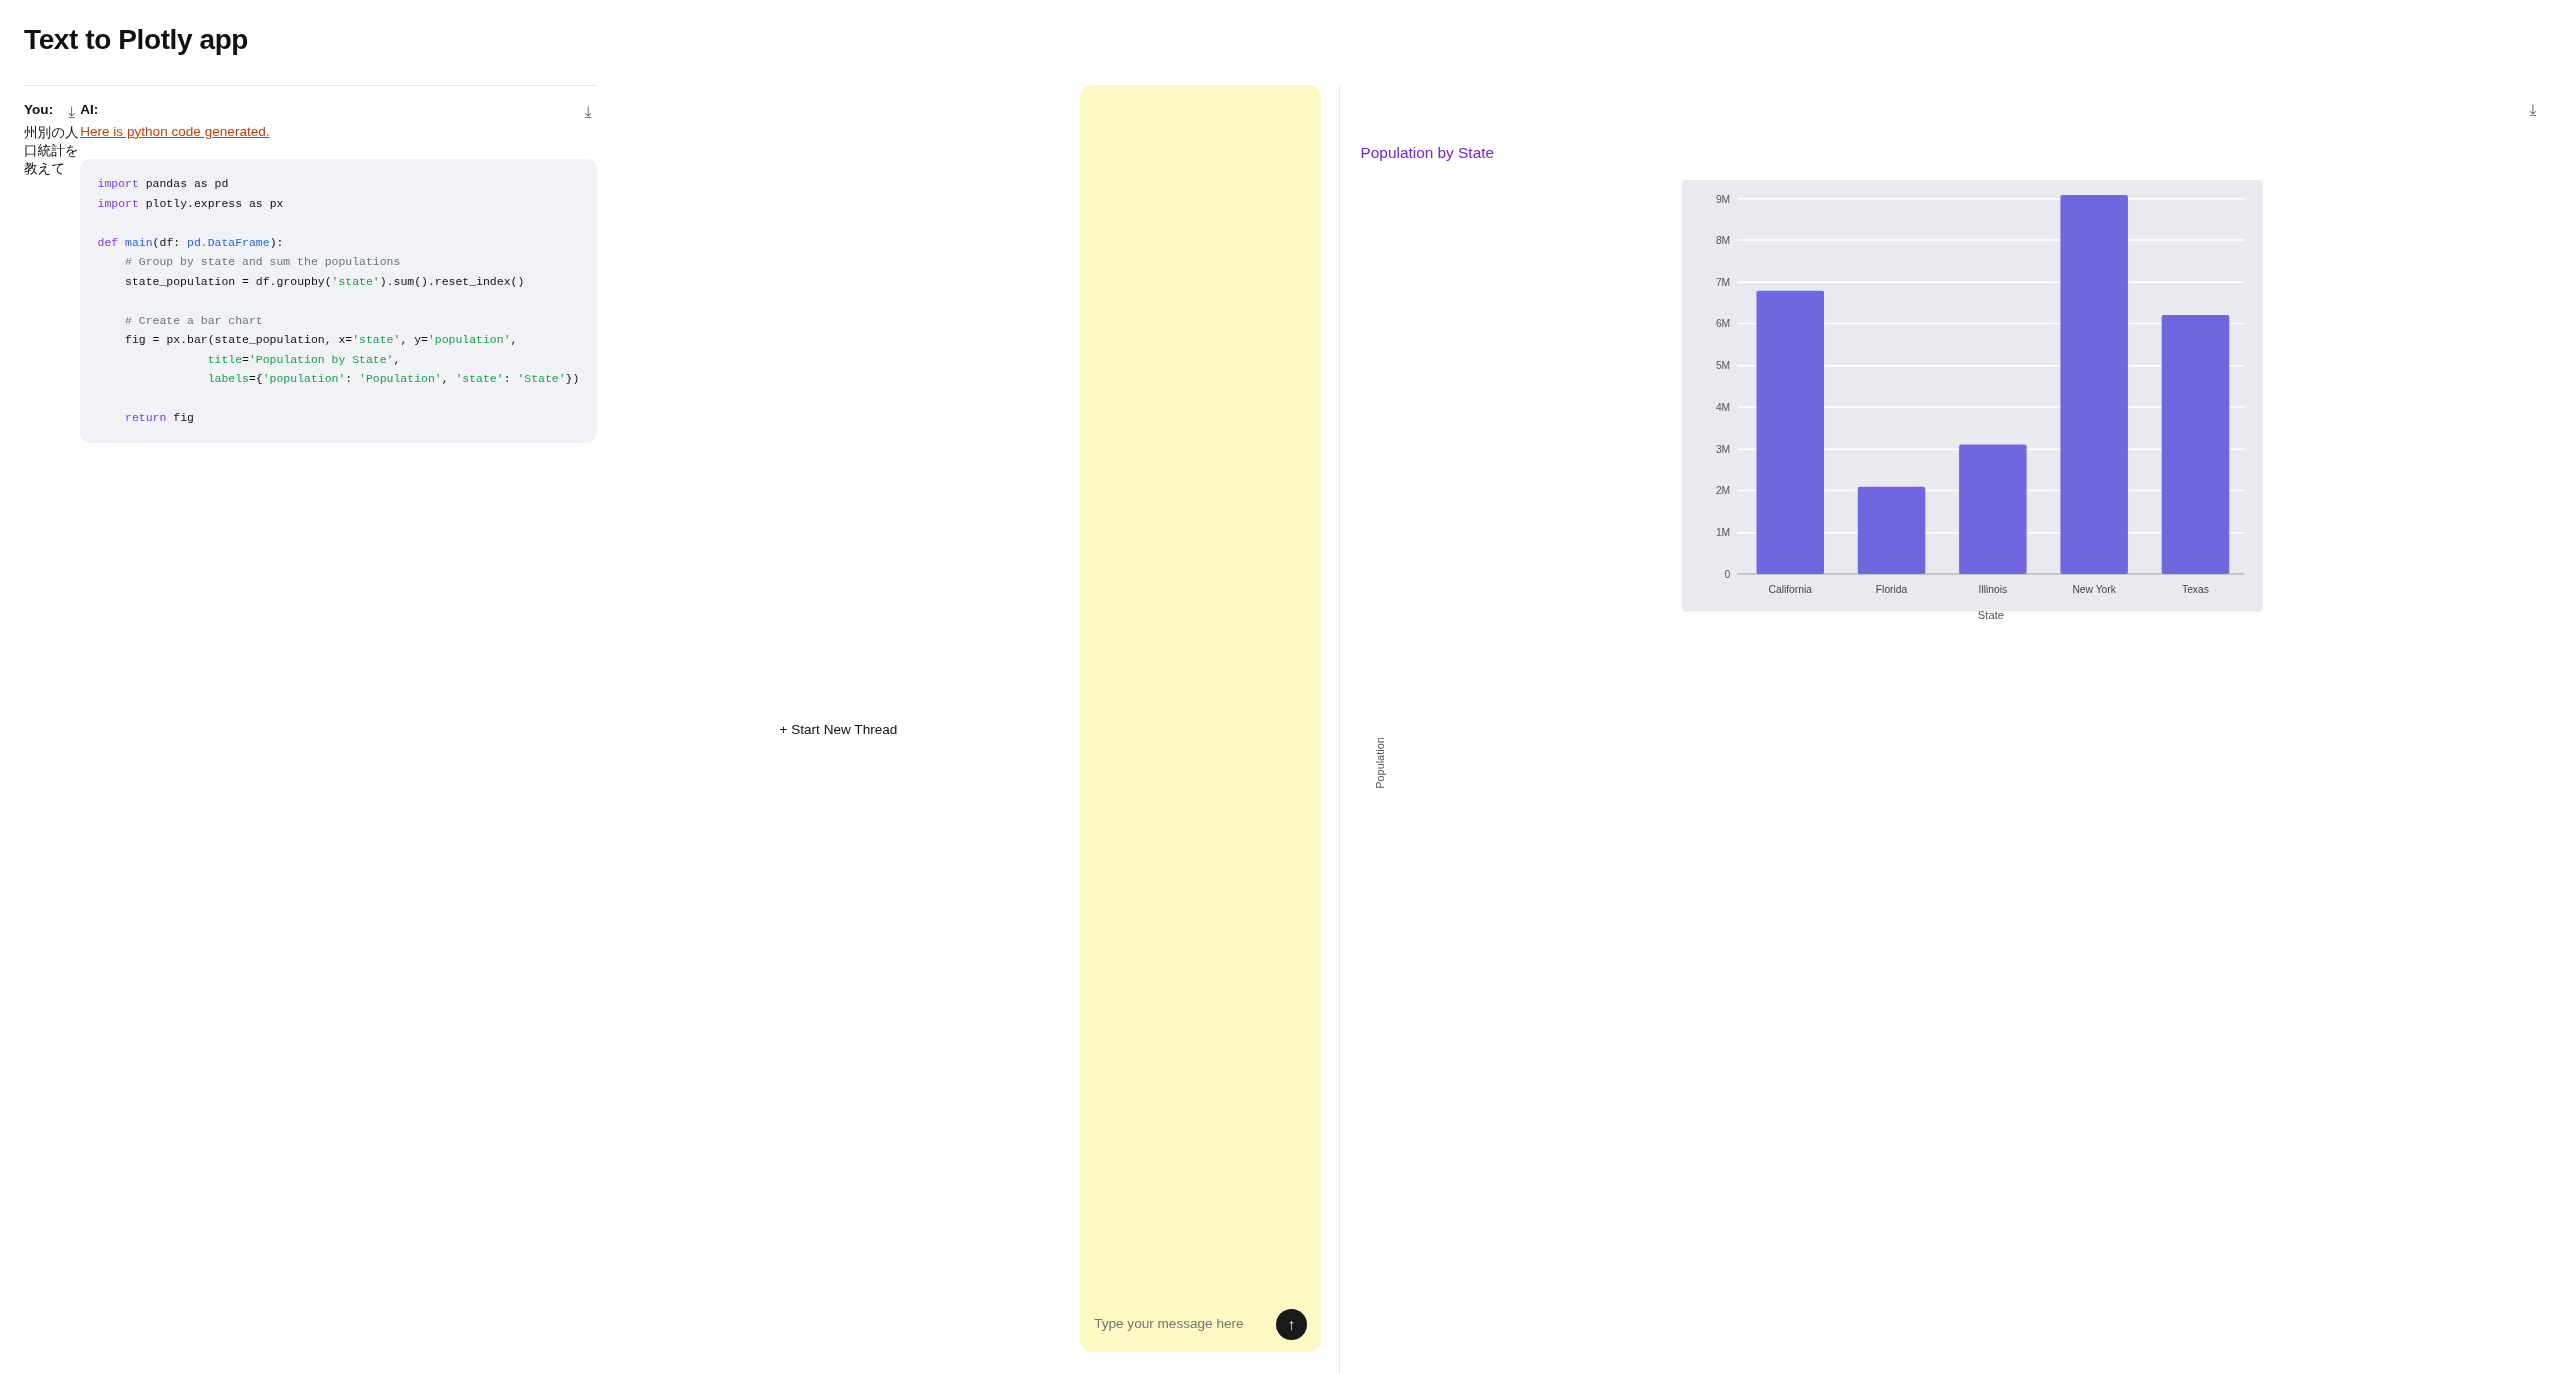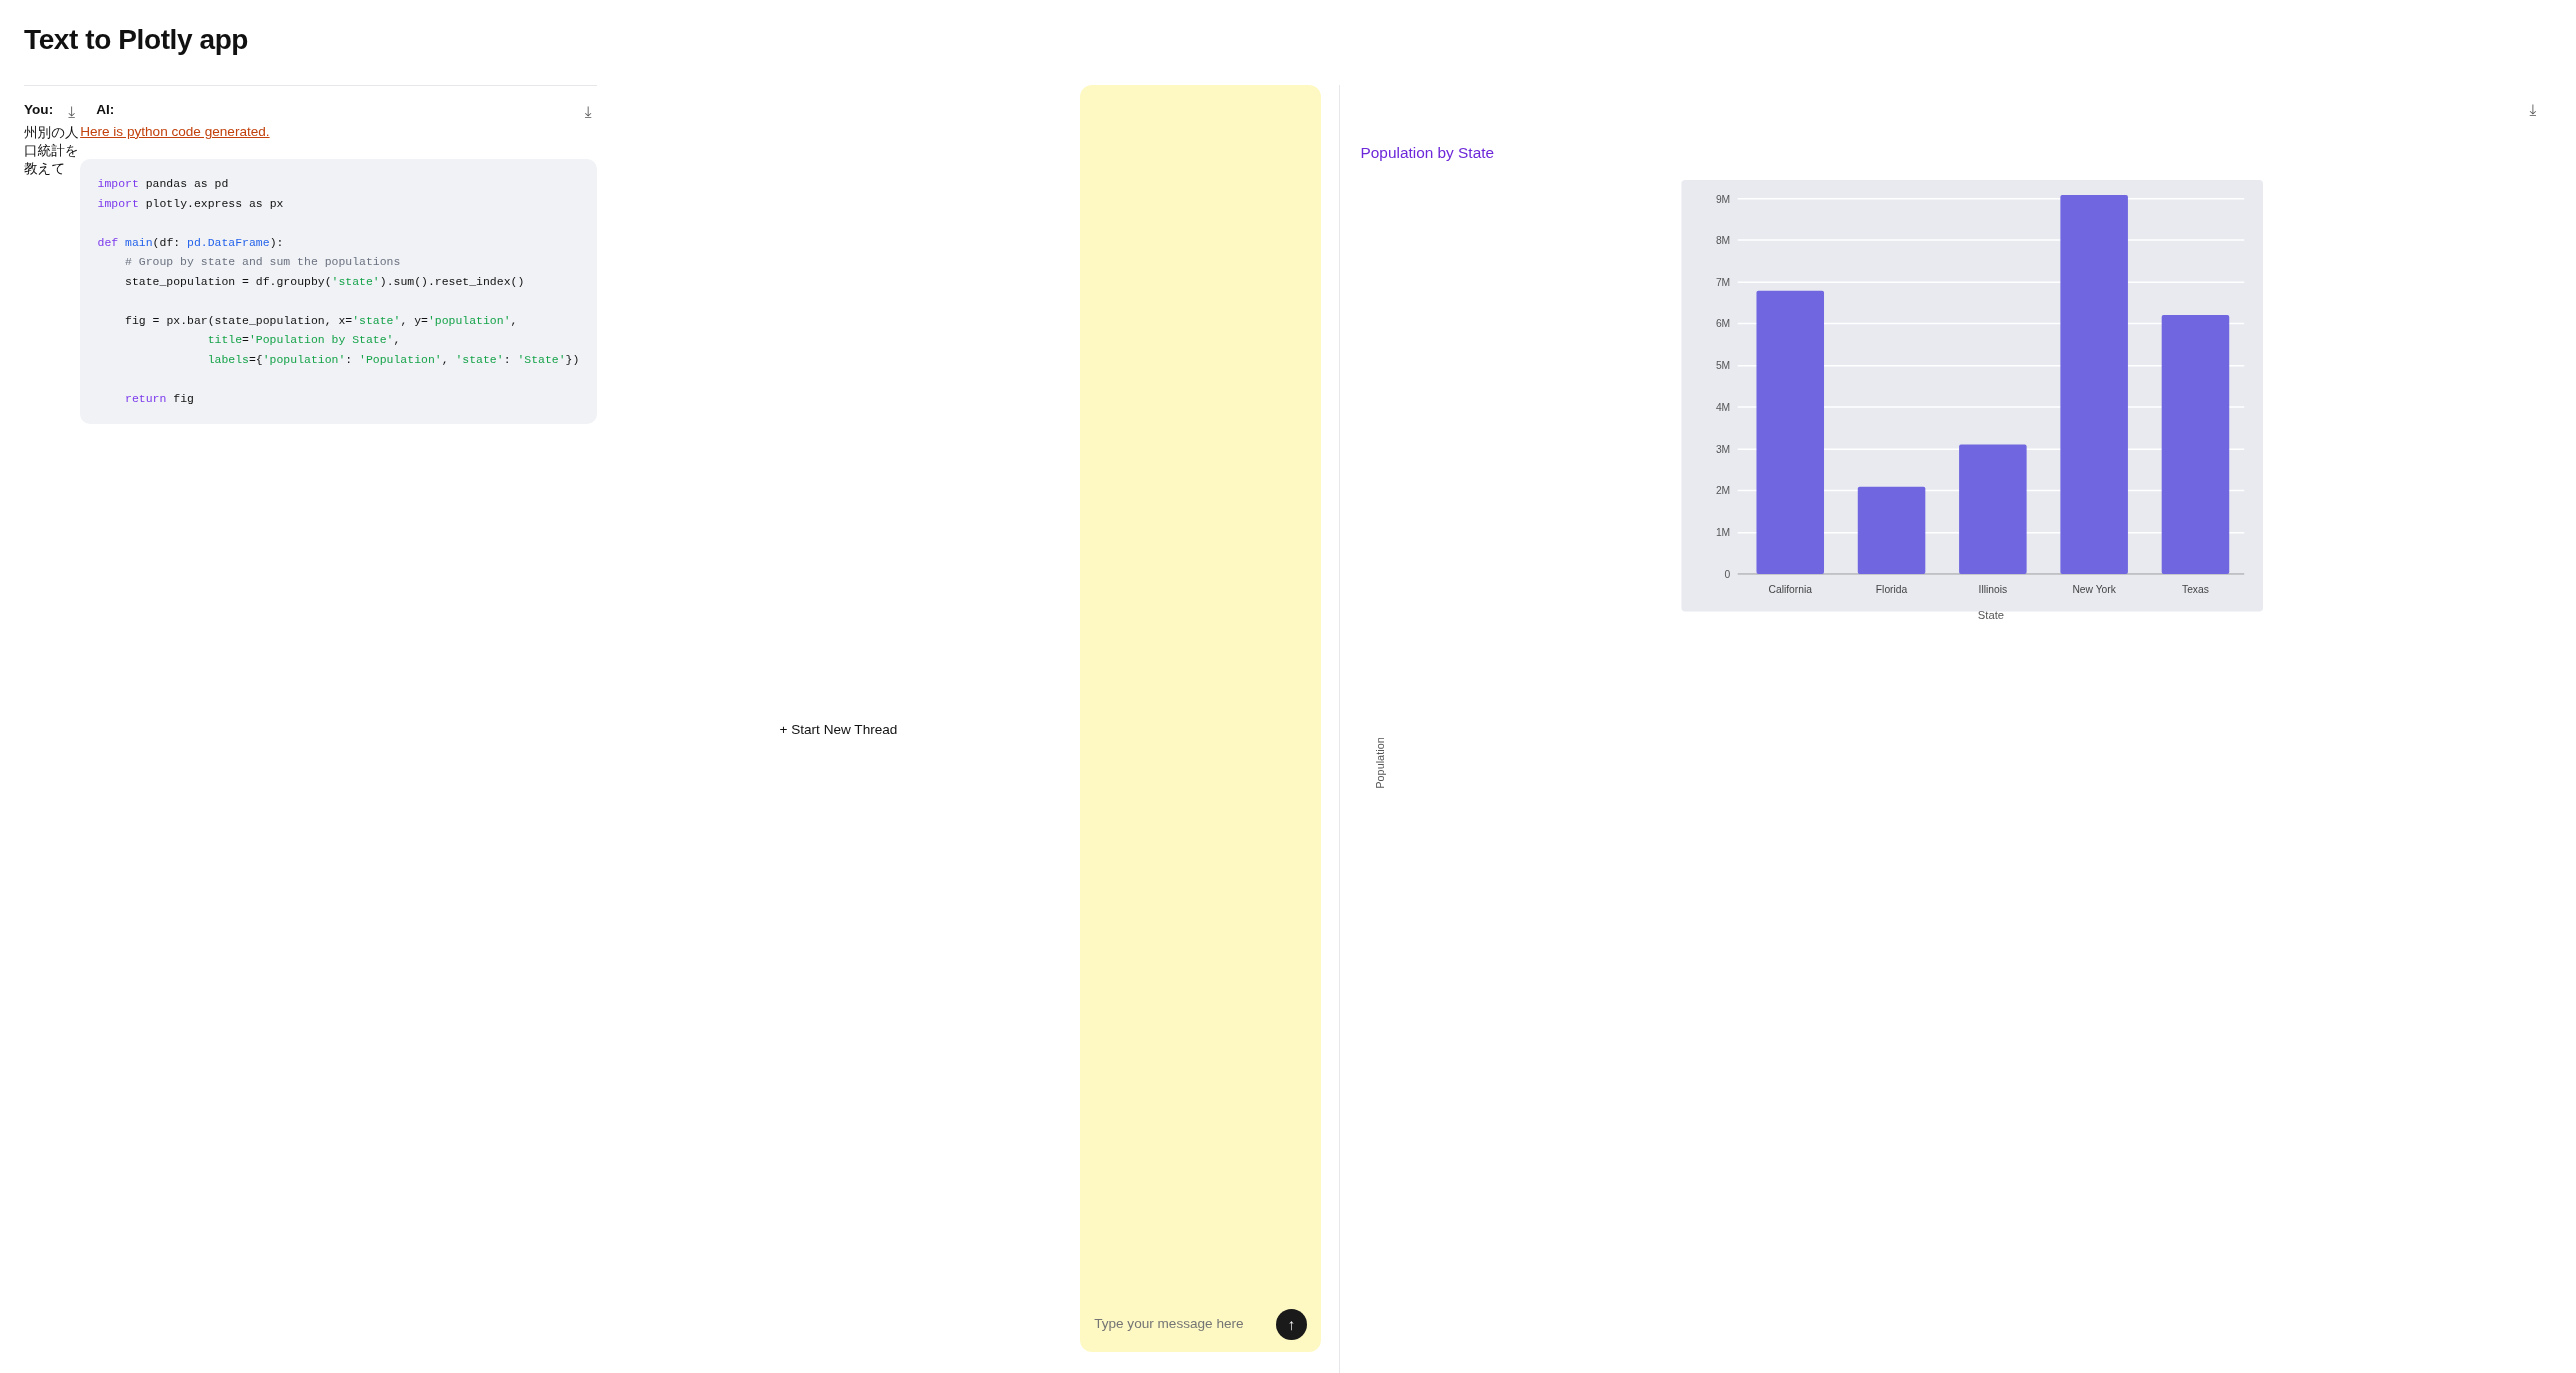--- a/index.html
+++ b/index.html
@@ -60,21 +60,20 @@
     .ai-block {
       border-top: 0.9px solid #e5e7eb;
       padding: 15.6px 0 0 0;
       position: relative;
       flex: 1;
     }
     .ai-label {
       font-weight: 700;
       font-size: 0.97rem;
       margin-bottom: 7px;
-      margin-left: 16px;
     }
     .ai-intro {
       font-size: 0.97rem;
       color: #c2410c;
       margin-bottom: 20px;
       text-decoration: underline;
     }
     .code-block {
       background: #f0f2f5;
       border-radius: 10px;
@@ -202,20 +201,21 @@
       <div class="ai-label">AI:</div>
       <div class="ai-intro">Here is python code generated.</div>
       <div class="code-block">
         <span class="code-line"><span style="color:#7c3aed">import</span> <span style="color:#111">pandas</span> <span style="color:#111">as</span> <span style="color:#111">pd</span></span>
         <span class="code-line"><span style="color:#7c3aed">import</span> <span style="color:#111">plotly.express</span> <span style="color:#111">as</span> <span style="color:#111">px</span></span>
         <span class="code-line">&nbsp;</span>
         <span class="code-line"><span style="color:#7c3aed">def</span> <span style="color:#2563eb">main</span>(<span style="color:#111">df</span>: <span style="color:#2563eb">pd.DataFrame</span>):</span>
         <span class="code-line">    <span style="color:#6b7280"># Group by state and sum the populations</span></span>
         <span class="code-line">    <span style="color:#111">state_population</span> = <span style="color:#111">df.groupby(</span><span style="color:#16a34a">'state'</span><span style="color:#111">).sum().reset_index()</span></span>
         <span class="code-line">&nbsp;</span>
+        <span class="code-line">    <span style="color:#6b7280"># Create a bar chart</span></span>
         <span class="code-line">    <span style="color:#111">fig</span> = <span style="color:#111">px.bar(state_population, x=</span><span style="color:#16a34a">'state'</span><span style="color:#111">, y=</span><span style="color:#16a34a">'population'</span><span style="color:#111">,</span></span>
         <span class="code-line">            <span style="color:#16a34a">    title</span><span style="color:#111">=</span><span style="color:#16a34a">'Population by State'</span><span style="color:#111">,</span></span>
         <span class="code-line">            <span style="color:#16a34a">    labels</span><span style="color:#111">={</span><span style="color:#16a34a">'population'</span><span style="color:#111">: </span><span style="color:#16a34a">'Population'</span><span style="color:#111">, </span><span style="color:#16a34a">'state'</span><span style="color:#111">: </span><span style="color:#16a34a">'State'</span><span style="color:#111">})</span></span>
         <span class="code-line">&nbsp;</span>
         <span class="code-line">    <span style="color:#7c3aed">return</span> <span style="color:#111">fig</span></span>
       </div>
       <button class="download-btn" title="Download">
         <span>⤓</span>
       </button>
     </div>

